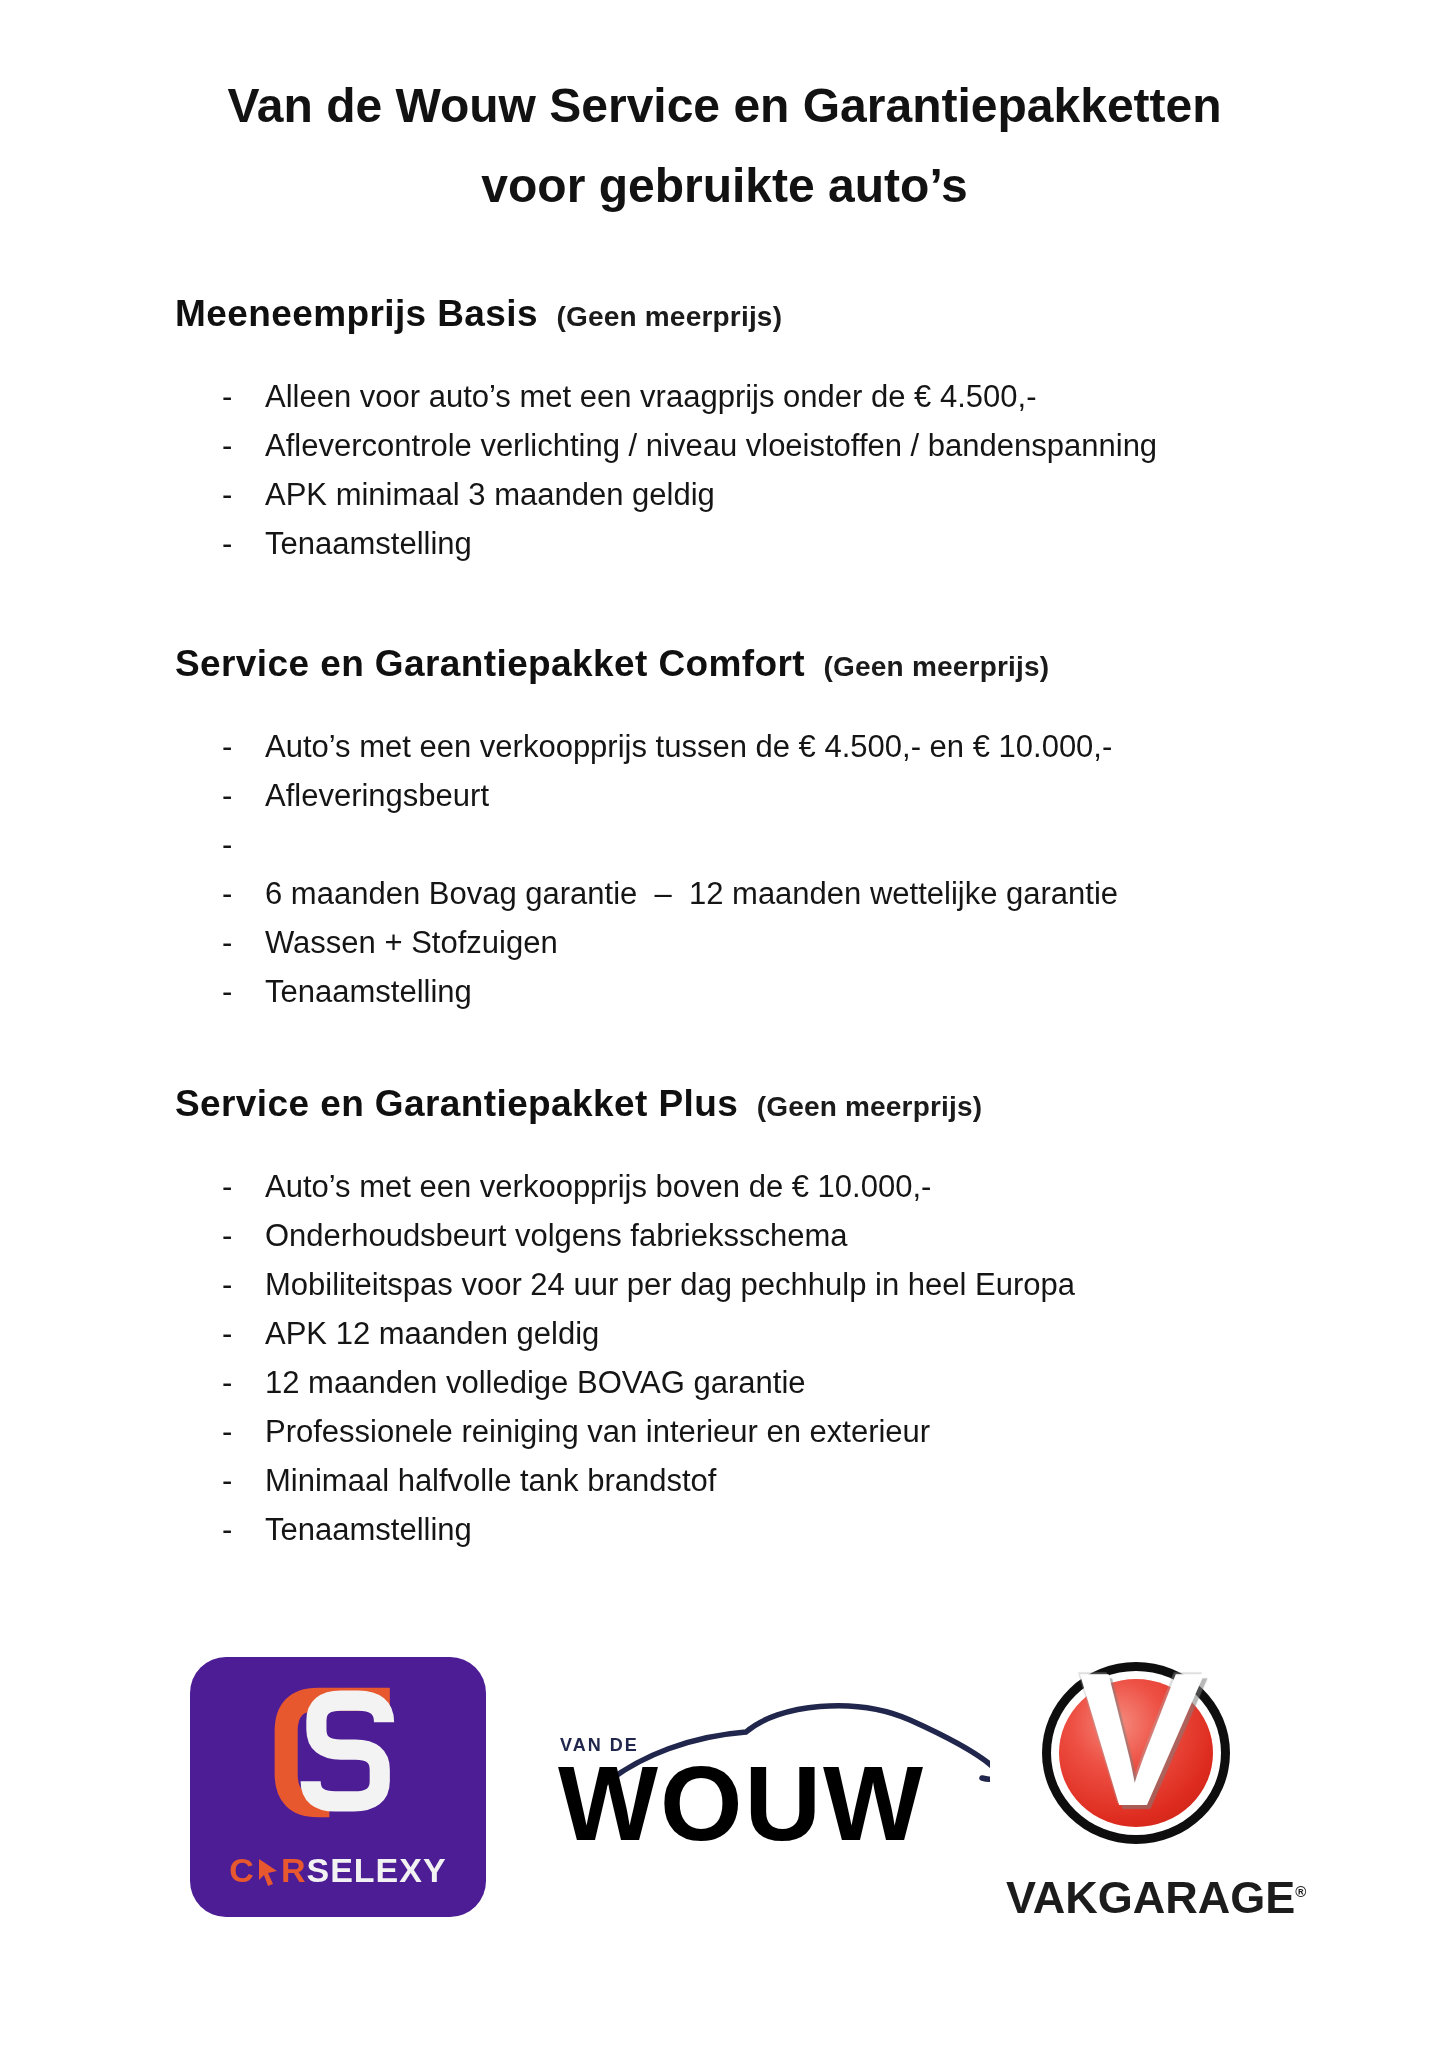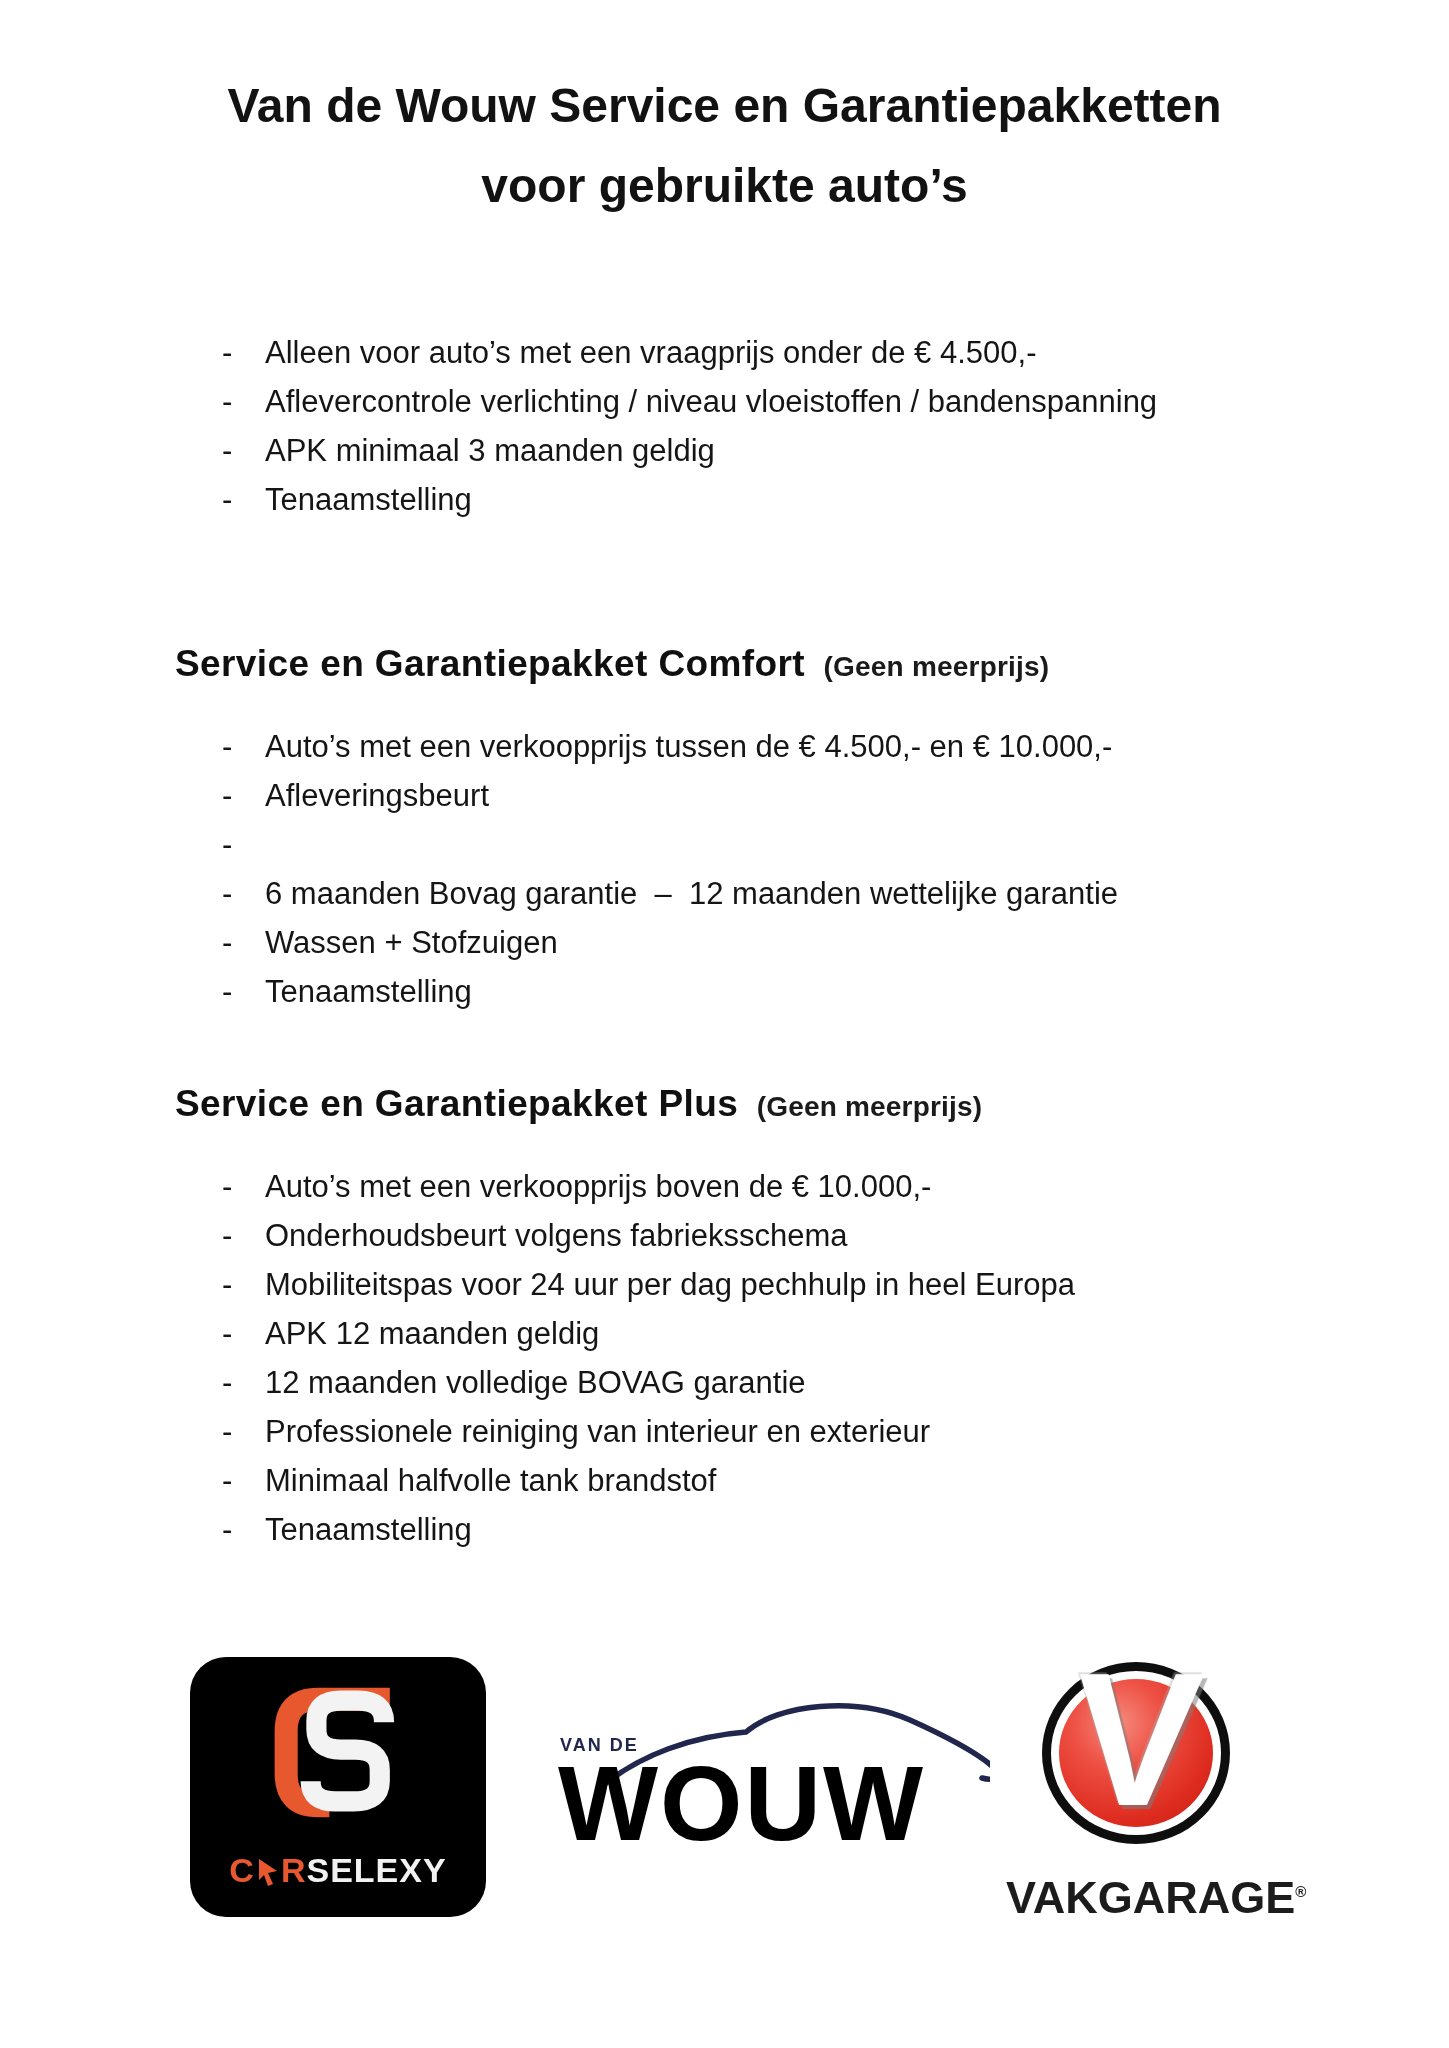--- a/index.html
+++ b/index.html
@@ -23,21 +23,21 @@
   .sec-note    { font-size:28px; font-weight:bold; margin-left:14px; letter-spacing:0.2px; }
 
   .items { margin:36px 0 0 0; padding:0 0 0 47px; list-style:none; }
   .items li { display:flex; font-size:31px; line-height:49px; color:#151515; }
   .dash { width:43px; flex:none; }
   .item-text { white-space:pre-wrap; }
 
   
   
   .logo-carselexy { position:absolute; left:190px; top:1657px; width:296px; height:260px;
-                    background:#000000; border-radius:36px; }
+                    background:#4c1d95; border-radius:36px; }
   .cs-monogram { position:absolute; left:76px; top:22px; width:144px; height:144px; }
   .cs-word { position:absolute; left:0; right:0; bottom:30px; text-align:center;
              font-size:34px; font-weight:bold; letter-spacing:1px; line-height:34px; }
   .cs-orange { color:#e8582f; }
   .cs-white  { color:#f2f2f2; }
   .cs-cursor { display:inline-block; width:24px; height:28px; vertical-align:-4px; margin:0 1px; }
 
   
   .logo-wouw { position:absolute; left:558px; top:1686px; width:432px; height:205px; }
   .car-svg { position:absolute; left:36px; top:2px; width:396px; height:110px; }
@@ -65,20 +65,24 @@
 <body>
 
 <div class="page">
 
   <div class="title">
     <div class="title-line">Van de Wouw Service en Garantiepakketten</div>
     <div class="title-line">voor gebruikte auto’s</div>
   </div>
 
   <div class="section" id="section-basis">
+    <div>
+      <span class="sec-heading">Meeneemprijs Basis</span>
+      <span class="sec-note">(Geen meerprijs)</span>
+    </div>
     <ul class="items">
       <li>
           <span class="dash">-</span>
           <span class="item-text">Alleen voor auto’s met een vraagprijs onder de € 4.500,-</span>
         </li>
       <li>
           <span class="dash">-</span>
           <span class="item-text">Aflevercontrole verlichting / niveau vloeistoffen / bandenspanning</span>
         </li>
       <li>

